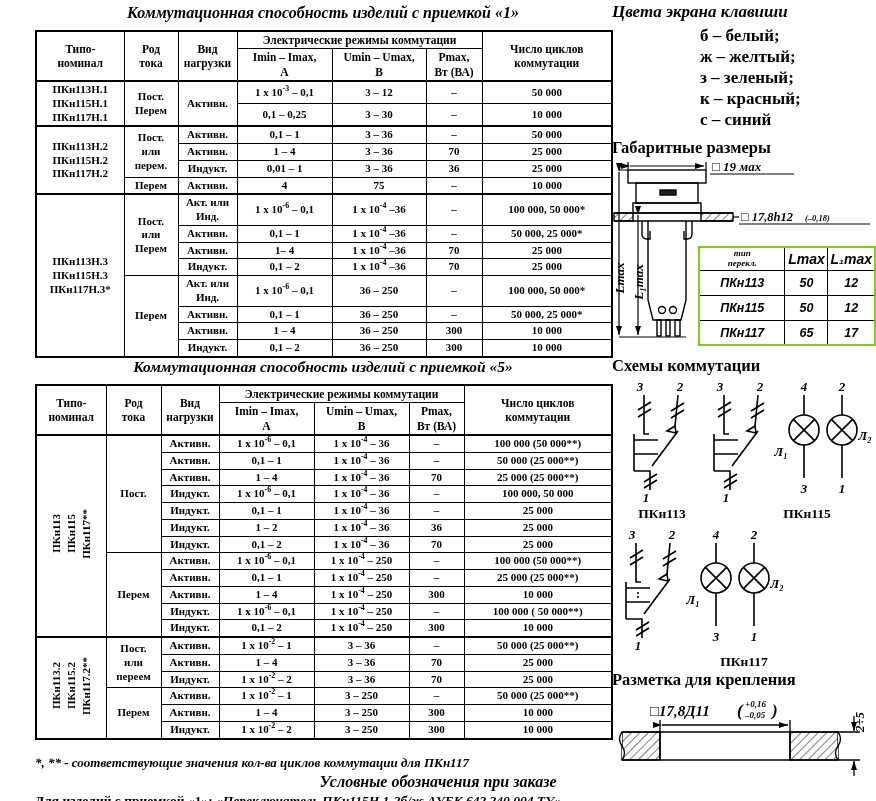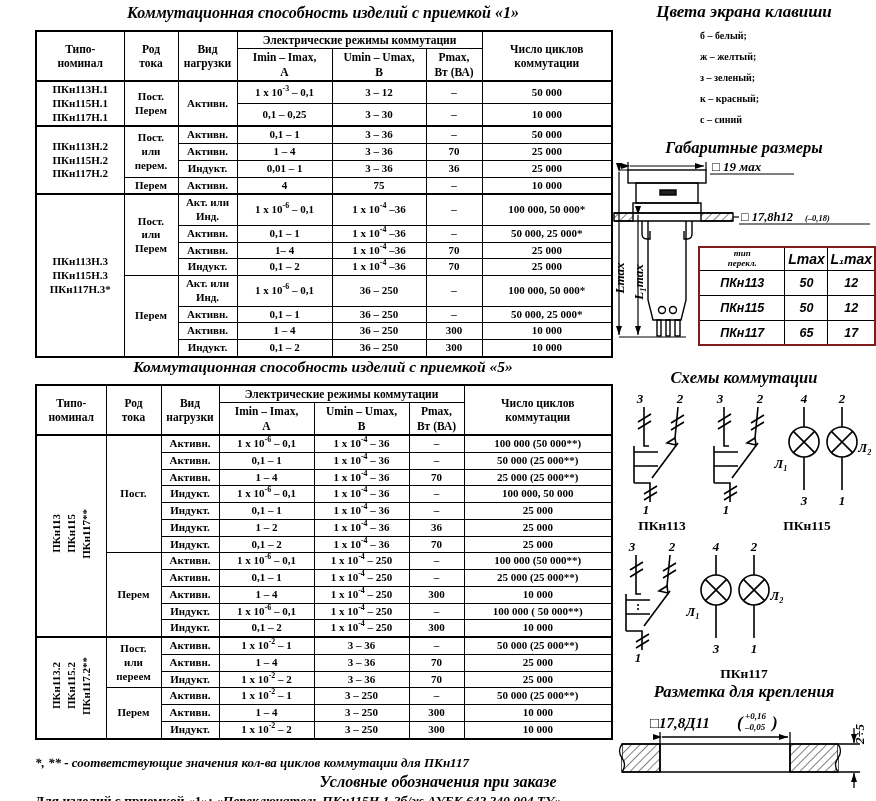--- a/index.html
+++ b/index.html
@@ -22,29 +22,29 @@
   sup{font-size:0.72em;line-height:0;vertical-align:super}
   .vert{display:inline-block;writing-mode:vertical-rl;transform:rotate(180deg);
         white-space:pre-line;font-size:11px;font-weight:bold;line-height:1.35}
 
   .footnote{font-style:italic;font-weight:bold;font-size:13px;margin-top:15px}
   .bottom-block{margin-top:2px;width:576px}
   .order-title{font-weight:bold;font-style:italic;font-size:16px;text-align:center;width:806px}
   .order-line{font-weight:bold;font-size:13.5px;line-height:19px;white-space:nowrap}
   .order-line .val{font-style:italic}
 
-  .colors-title{font-weight:bold;font-style:italic;font-size:17px;text-align:center}
+  .colors-title{font-weight:bold;font-style:italic;font-size:17px;}
   .colors-list{padding-left:88px;margin-top:3px}
-  .colors-item{font-weight:bold;font-size:10px;line-height:21px}
-
-  .sect-title{font-weight:bold;font-style:italic;font-size:16.5px;text-align:center;margin-top:8px}
+  .colors-item{font-weight:bold;font-size:17px;line-height:21px}
+
+  .sect-title{font-weight:bold;font-size:16.5px;margin-top:8px}
   .dim-wrap{position:relative;height:192px;margin-top:2px}
   .dim-wrap svg{position:absolute;left:0;top:0}
 
-  table.dim{position:absolute;left:86px;top:86px;border-collapse:collapse;border:2px solid #7f1d1d;background:#fff}
+  table.dim{position:absolute;left:86px;top:86px;border-collapse:collapse;border:2px solid #84cc16;background:#fff}
   table.dim th,table.dim td{border:1.5px solid #000;text-align:center;vertical-align:middle;padding:1px 2px}
   table.dim th.tp{font-style:italic;font-size:9px;line-height:1.1;width:86px;white-space:pre-line}
   table.dim th.lm{font-weight:bold;font-style:italic;font-size:14px;width:43px;
       font-family:"Liberation Sans","DejaVu Sans",sans-serif}
   table.dim td{font-weight:bold;font-style:italic;font-size:12.5px;height:25px;
       font-family:"Liberation Sans","DejaVu Sans",sans-serif}
 
   .schemes-wrap{position:relative;height:292px;margin-top:2px}
   .schemes-wrap svg{position:absolute}
   svg text{fill:#000;stroke:none}
@@ -473,21 +473,21 @@
         </tr>
         <tr>
           <td>ПКн117</td>
           <td>65</td>
           <td>17</td>
         </tr>
       </tbody>
         </table>
     </div>
 
-    <div class="sect-title" style="margin-top:16px">Схемы коммутации</div>
+    <div class="sect-title" style="margin-top:4px">Схемы коммутации</div>
 
     <div class="schemes-wrap">
 
       <svg style="left:10px;top:0" width="80" height="144" viewBox="0 0 80 144">
         <g stroke="#000" stroke-width="1.6" fill="none">
           <path d="M22,17 V47 M22,47 V56 H27"></path>
           <path d="M16,32 L29,24 M16,39 L29,31"></path>
           <path d="M56,17 L53,48"></path>
           <path d="M49,33 L62,25 M49,40 L62,32"></path>
           <path d="M53,48 l-8,5 l9,2 z" fill="#fff"></path>

